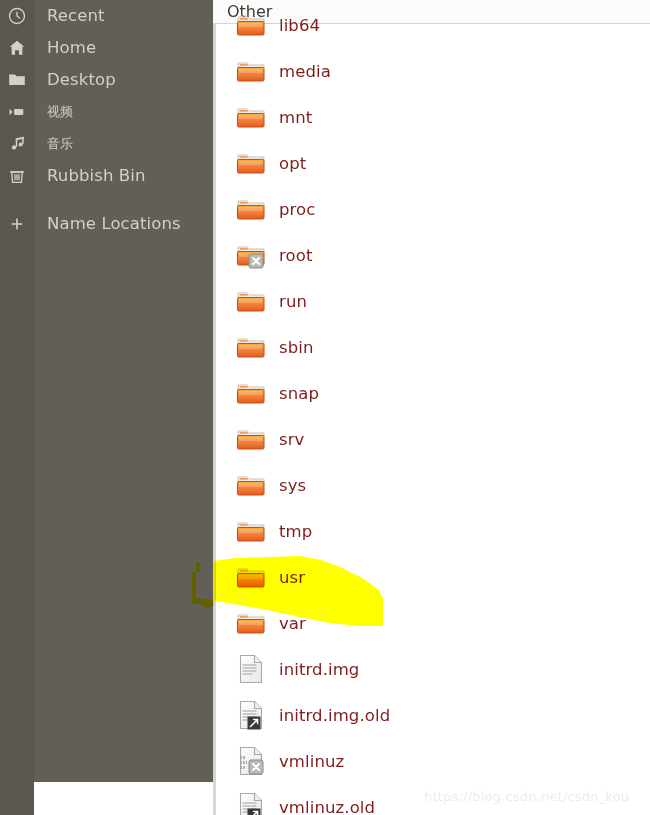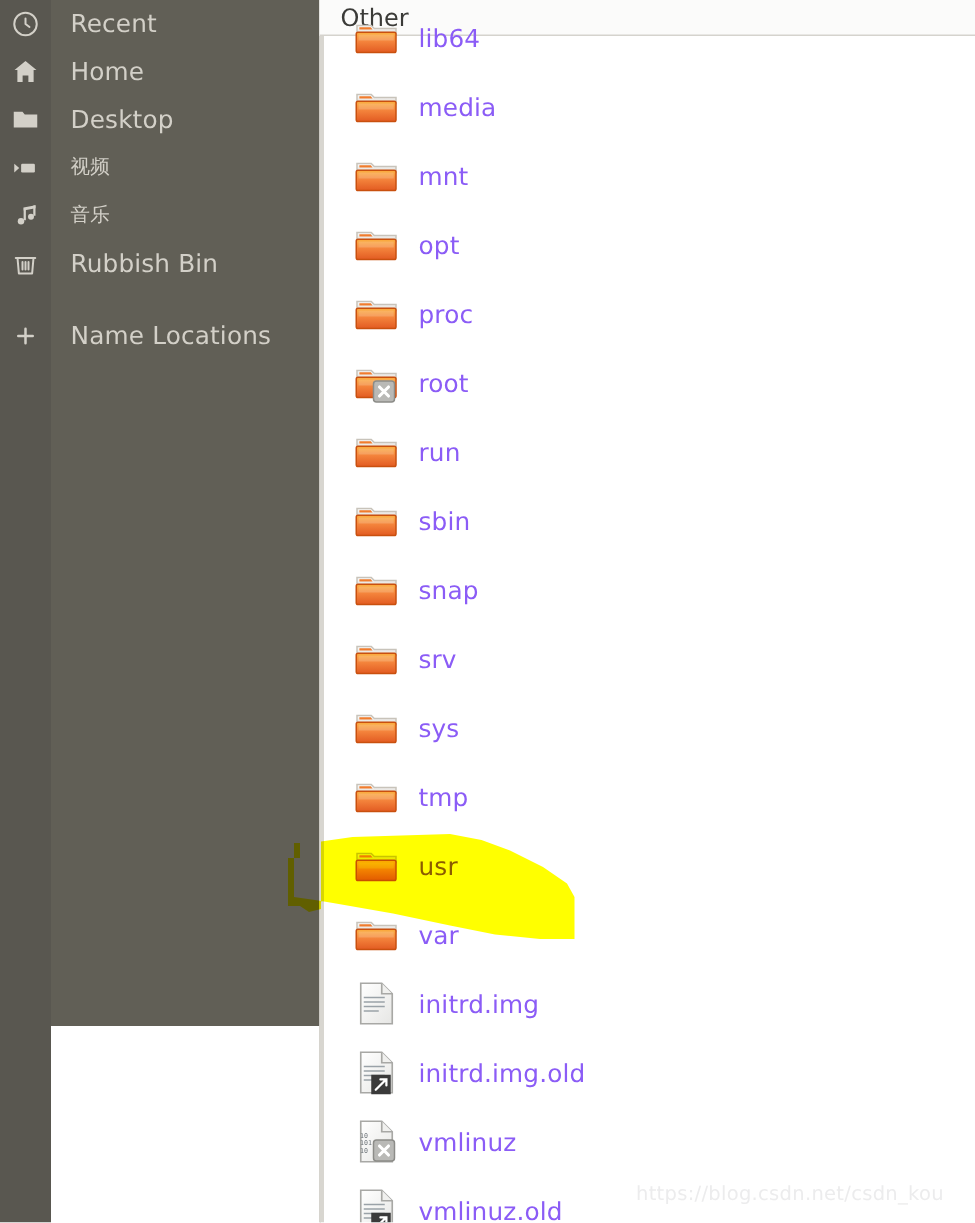--- a/index.html
+++ b/index.html
@@ -4,21 +4,21 @@
 <style>
   html,body{margin:0;padding:0;}
   body{
     width:650px;height:815px;overflow:hidden;
     font-family:"DejaVu Sans","Liberation Sans",sans-serif;
     background:#ffffff;position:relative;
   }
   #app{position:absolute;inset:0;display:flex;}
 
   
-  .sidebar{width:213px;height:684px;background:#615f56;position:relative;flex:0 0 213px;}
+  .sidebar{width:213px;height:782px;background:#615f56;position:relative;flex:0 0 213px;}
   .icon-strip{position:absolute;left:0;top:0;width:34px;height:815px;background:#595750;}
   .places{position:absolute;left:0;top:0;width:213px;}
   .place{height:32px;display:flex;align-items:center;position:relative;}
   .place .ico{width:34px;height:32px;display:flex;align-items:center;justify-content:center;flex:0 0 34px;}
   .place .ico svg{display:block;}
   .place .lbl{
     color:#d3d0c8;font-size:16.5px;line-height:32px;white-space:nowrap;
     margin-left:13px;letter-spacing:.1px;
   }
   .place .lbl.cjk{font-size:13px;}
@@ -35,21 +35,21 @@
   .header .htxt{
     position:absolute;left:14px;top:0;line-height:24px;
     font-size:16px;color:#3b3b38;
   }
   .rows{position:absolute;left:0;top:25px;right:0;bottom:0;overflow:hidden;}
   .row{
     height:46px;display:flex;align-items:center;position:relative;
     padding-left:22px;box-sizing:border-box;
   }
   .row .fname{
-    font-size:16.5px;color:#8b5cf6;white-space:nowrap;margin-left:12px;letter-spacing:.1px;
+    font-size:16.5px;color:#7f1d1d;white-space:nowrap;margin-left:12px;letter-spacing:.1px;
   }
   .icon-wrap{width:32px;height:32px;position:relative;flex:0 0 32px;}
   .icon-wrap svg{display:block;}
 
   
   .marker{position:absolute;left:0;top:0;width:650px;height:815px;pointer-events:none;
           mix-blend-mode:multiply;}
 
   
   .watermark{

